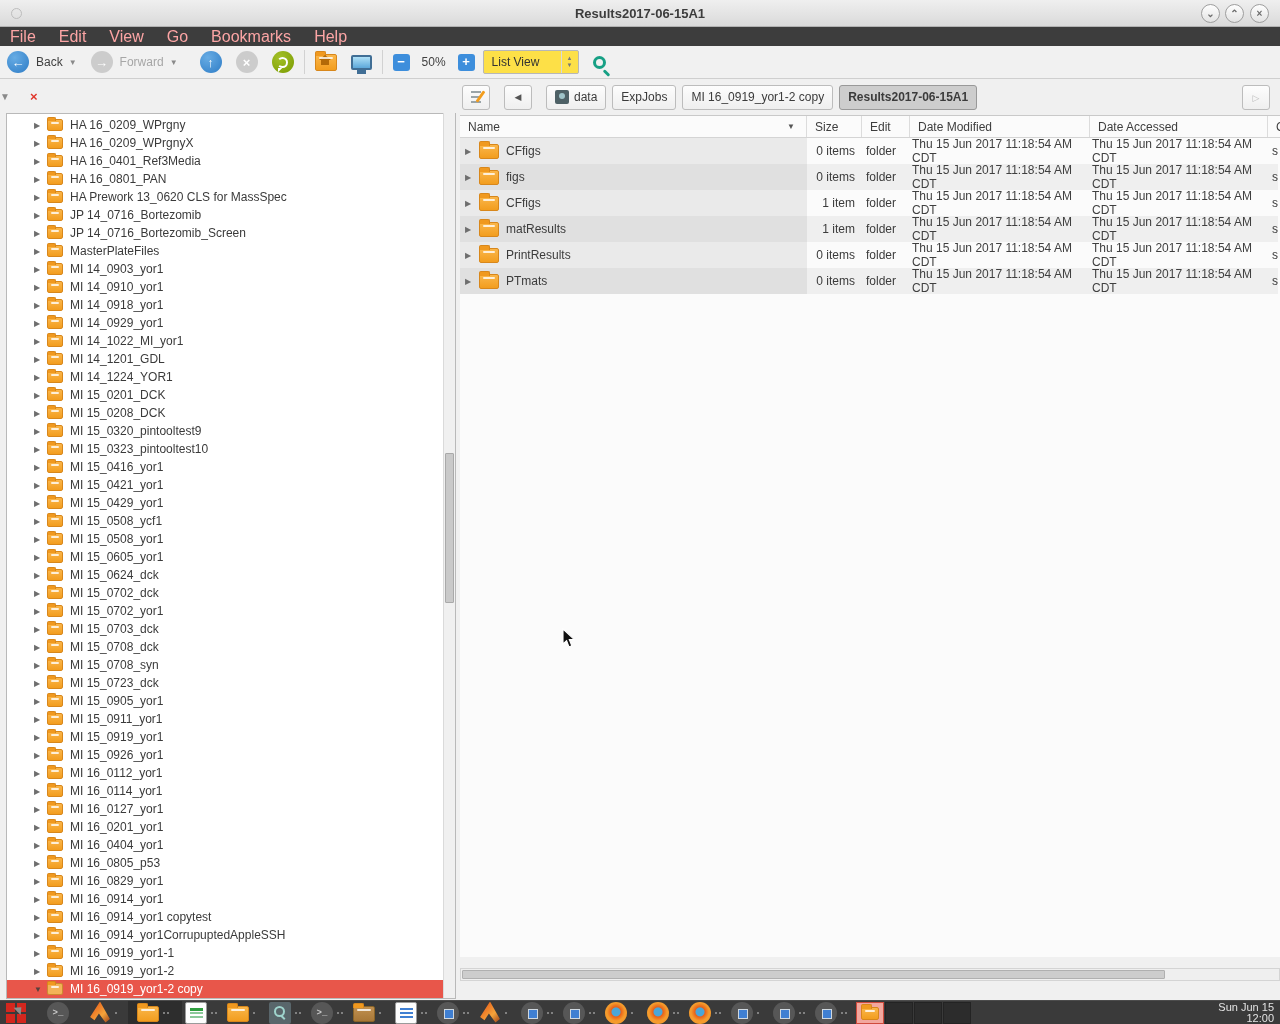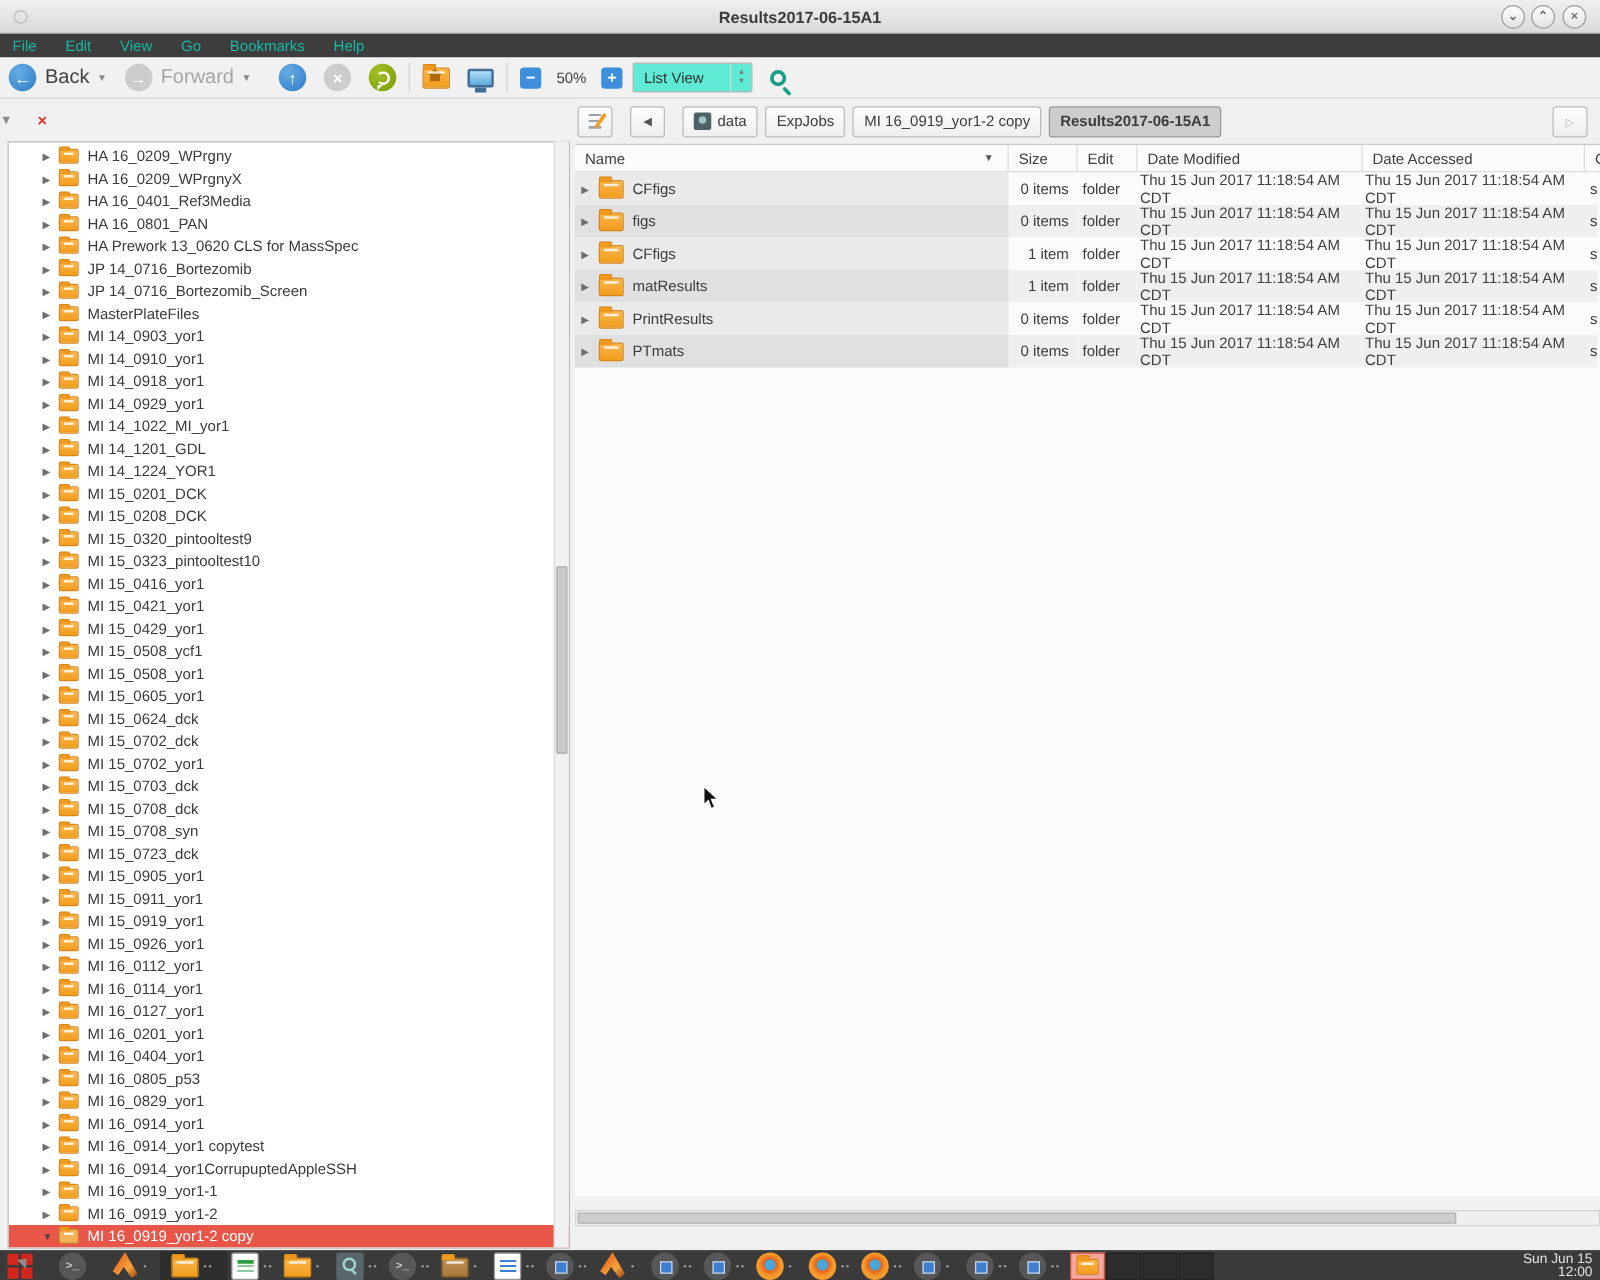--- a/index.html
+++ b/index.html
@@ -18,31 +18,31 @@
   .title { position:absolute; left:0; right:0; top:6px; text-align:center;
     font-size:13px; font-weight:bold; color:#3c3c3c; }
   .win-btn { position:absolute; top:4px; width:19px; height:19px; border-radius:50%;
     border:1px solid #9e9e9e; background:linear-gradient(#fefefe,#e3e3e3);
     color:#6b6b6b; font-size:10px; line-height:17px; text-align:center; font-weight:bold; }
   .wb-min { right:60px; } .wb-max { right:36px; } .wb-close { right:11px; }
 
   
   .menubar { position:absolute; top:27px; left:0; right:0; height:19px; background:#3d3d3d;
     display:flex; align-items:center; padding-left:10px; }
-  .menu-item { color:#14b8a6; font-size:12px; margin-right:23px; }
+  .menu-item { color:#fca5a5; font-size:16px; margin-right:23px; }
 
   
   .toolbar { position:absolute; top:46px; left:0; right:0; height:33px; background:#f1f1f1;
     border-bottom:1px solid #cfcfcf; display:flex; align-items:center; padding-left:7px; }
   .tb-circle { width:22px; height:22px; border-radius:50%; display:flex; align-items:center;
     justify-content:center; color:#fff; font-size:13px; font-weight:bold; flex:none; }
   .tb-blue  { background:radial-gradient(circle at 35% 30%, #67ace4, #2e7cc6); }
   .tb-gray  { background:#cccccc; }
   .tb-green { background:radial-gradient(circle at 35% 30%, #a3c027, #7a9b02); }
-  .tb-label { font-size:16px; color:#3f3f3f; margin:0 6px 0 7px; }
+  .tb-label { font-size:12px; color:#3f3f3f; margin:0 6px 0 7px; }
   .tb-label.disabled { color:#a6a6a6; }
   .tb-drop { font-size:8px; color:#8a8a8a; margin-right:14px; }
   .tb-sep { width:1px; height:24px; background:#d2d2d2; margin:0 10px; flex:none; }
   .refresh-ring { width:11px; height:11px; border:2px solid #fff; border-radius:50%;
     border-left-color:transparent; position:relative; }
   .refresh-ring::after{ content:''; position:absolute; left:-4px; top:6px;
     border:3px solid transparent; border-right-color:#fff; transform:rotate(45deg); }
   .gap8 { width:8px; flex:none; } .gap14 { width:14px; flex:none; }
 
   .folder { position:relative; width:20px; height:15px; border-radius:2px;
@@ -58,21 +58,21 @@
 
   .monitor { width:21px; height:15px; border:2px solid #406e95; border-radius:2px;
     background:linear-gradient(#aee0f7,#5da8da); position:relative; flex:none; }
   .monitor::after { content:''; position:absolute; left:4px; bottom:-6px; width:9px; height:4px;
     background:#406e95; }
 
   .zoom-btn { width:17px; height:17px; border-radius:3px; background:#3d8edc; color:#fff;
     font-size:13px; font-weight:bold; line-height:15px; text-align:center; flex:none; }
   .zoom-text { font-size:12px; color:#3f3f3f; margin:0 12px; }
 
-  .viewmode { width:96px; height:24px; background:#5eead4; border:1px solid #b7b7b7;
+  .viewmode { width:96px; height:24px; background:#fde047; border:1px solid #b7b7b7;
     border-radius:2px; display:flex; align-items:center; flex:none; }
   .viewmode-label { flex:1; font-size:12px; color:#333; padding-left:8px; }
   .spinner { width:17px; height:100%; border-left:1px solid #d8d8d8; display:flex;
     flex-direction:column; align-items:center; justify-content:center; color:#777; }
   .spinner span { font-size:6px; line-height:7px; }
 
   .magnifier { width:13px; height:13px; border:3px solid #17a085; border-radius:50%;
     position:relative; flex:none; }
   .magnifier::after { content:''; position:absolute; width:3px; height:8px; background:#17a085;
     left:9px; top:10px; transform:rotate(-45deg); border-radius:2px; }

